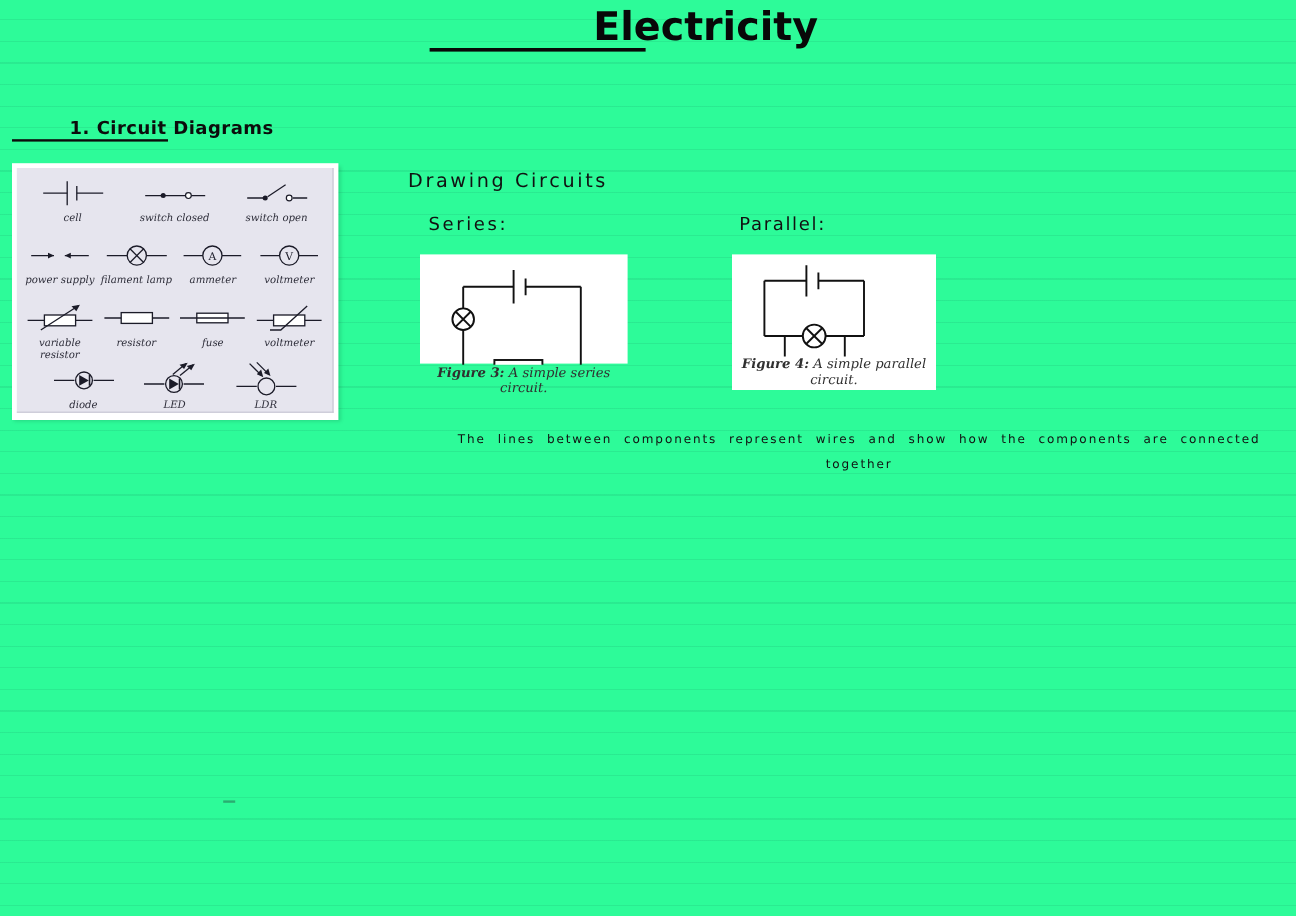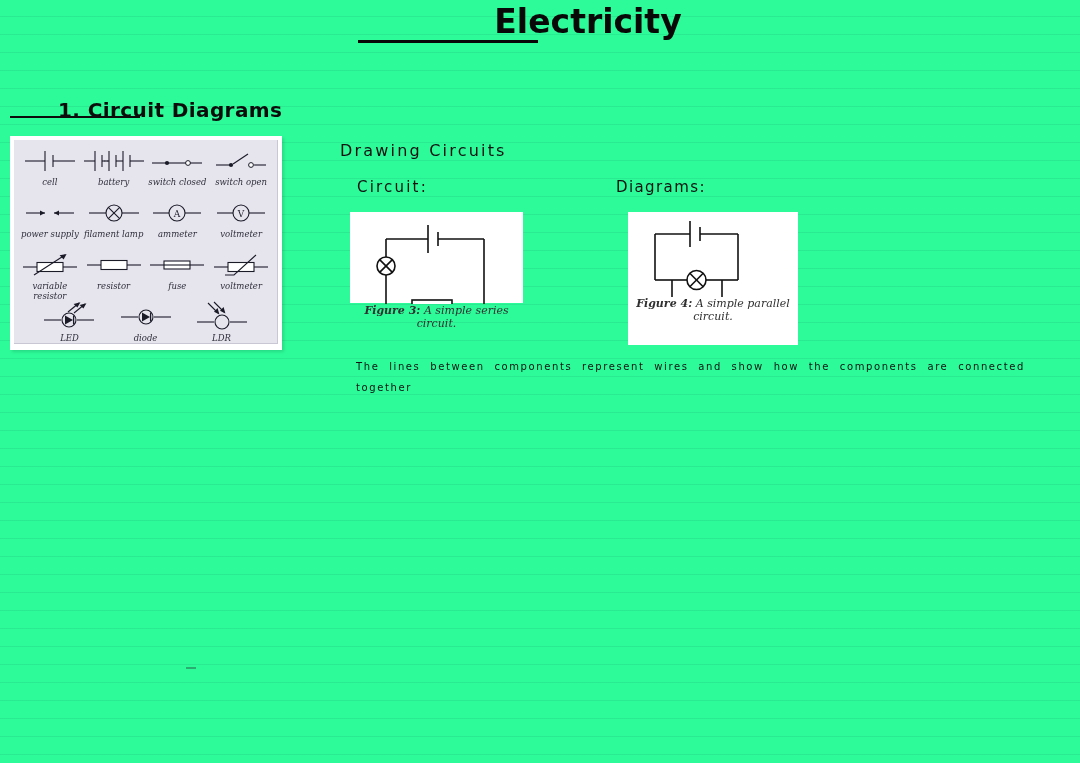--- a/index.html
+++ b/index.html
@@ -53,41 +53,42 @@
     left: 358px;
     top: 40px;
     width: 180px;
     height: 3px;
     background: #080808;
   }
   #section-heading {
     position: absolute;
     left: 10px;
     top: 98px;
-    font-size: 20px;
+    font-size: 15px;
     font-weight: bold;
     color: #0c0c0c;
     letter-spacing: 0.4px;
   }
   #section-heading-underline {
     position: absolute;
     left: 10px;
     top: 116px;
     width: 130px;
     height: 2px;
     background: #0c0c0c;
   }
 
   
   .note {
     position: absolute;
     font-family: "DejaVu Sans", sans-serif;
     color: #111;
     font-weight: 400;
     white-space: nowrap;
+    text-align: center;
   }
   #note-drawing-circuits {
     left: 340px; top: 141px;
     font-size: 16px;
     letter-spacing: 2.2px;
   }
   #note-series {
     left: 357px; top: 178px;
     font-size: 15px;
     letter-spacing: 2.2px;
@@ -166,21 +167,21 @@
     text-align: center;
     line-height: 10px;
   }
 
   
   .figure-box {
     position: absolute;
     background: #ffffff;
   }
   #figure-3 { left: 350px; top: 212px; width: 173px; height: 91px; }
-  #figure-4 { left: 628px; top: 212px; width: 170px; height: 133px; }
+  #figure-4 { left: 610px; top: 212px; width: 170px; height: 113px; }
   .figure-art {
     width: 100%;
     display: block;
   }
   .figure-caption {
     font-family: "DejaVu Serif", "Liberation Serif", serif;
     font-style: italic;
     font-size: 11px;
     color: #303030;
     text-align: center;
@@ -216,42 +217,20 @@
                 <line x1="22" y1="3" x2="22" y2="23"></line>
                 <line x1="30" y1="7" x2="30" y2="19"></line>
                 <line x1="30" y1="13" x2="52" y2="13"></line>
               </g>
             </svg>
           </div>
           <div class="sym-label">cell</div>
         </div>
         <div class="sym-cell">
           <div class="sym-art">
-            <svg width="62" height="26" viewBox="0 0 62 26">
-              <g stroke="#1b1b28" stroke-width="1.1" fill="none">
-                <line x1="1" y1="13" x2="12" y2="13"></line>
-                <line x1="12" y1="3" x2="12" y2="23"></line>
-                <line x1="19" y1="7" x2="19" y2="19"></line>
-                <line x1="19" y1="13" x2="26" y2="13"></line>
-                <line x1="26" y1="3" x2="26" y2="23"></line>
-                <line x1="33" y1="7" x2="33" y2="19"></line>
-                <line x1="33" y1="13" x2="40" y2="13"></line>
-                <line x1="40" y1="3" x2="40" y2="23"></line>
-                <line x1="47" y1="7" x2="47" y2="19"></line>
-                <line x1="47" y1="13" x2="61" y2="13"></line>
-              </g>
-              <g stroke="#1b1b28" stroke-width="0.6" fill="none" stroke-dasharray="1.4 1.4">
-                <line x1="21" y1="13" x2="25" y2="13"></line>
-              </g>
-            </svg>
-          </div>
-          <div class="sym-label">battery</div>
-        </div>
-        <div class="sym-cell">
-          <div class="sym-art">
             <svg width="54" height="26" viewBox="0 0 54 26">
               <g stroke="#1b1b28" stroke-width="1.1" fill="none">
                 <line x1="2" y1="15" x2="16" y2="15"></line>
                 <line x1="18" y1="15" x2="36" y2="15"></line>
                 <line x1="40" y1="15" x2="52" y2="15"></line>
               </g>
               <circle cx="17" cy="15" r="2.1" fill="#1b1b28"></circle>
               <circle cx="38" cy="15" r="2.4" fill="#ffffff" stroke="#1b1b28" stroke-width="1"></circle>
             </svg>
           </div>
@@ -380,74 +359,74 @@
               </g>
             </svg>
           </div>
           <div class="sym-label">voltmeter</div>
         </div>
       </div>
 
       <div class="sym-row r4">
         <div class="sym-cell">
           <div class="sym-art">
+            <svg width="58" height="26" viewBox="0 0 58 26">
+              <g stroke="#1b1b28" stroke-width="1.1" fill="none">
+                <line x1="4" y1="13" x2="21" y2="13"></line>
+                <line x1="37" y1="13" x2="54" y2="13"></line>
+                <circle cx="29" cy="13" r="7"></circle>
+              </g>
+              <polygon points="25,8.5 33,13 25,17.5" fill="#1b1b28"></polygon>
+              <line x1="33.6" y1="8.5" x2="33.6" y2="17.5" stroke="#1b1b28" stroke-width="1.3"></line>
+            </svg>
+          </div>
+          <div class="sym-label">diode</div>
+        </div>
+        <div class="sym-cell">
+          <div class="sym-art">
             <svg width="58" height="32" viewBox="0 0 58 32">
               <g stroke="#1b1b28" stroke-width="1.1" fill="none">
                 <line x1="3" y1="19" x2="20" y2="19"></line>
                 <line x1="36" y1="19" x2="53" y2="19"></line>
                 <circle cx="28" cy="19" r="7"></circle>
                 <line x1="27" y1="11" x2="38" y2="2"></line>
                 <line x1="33" y1="12" x2="44" y2="3"></line>
               </g>
               <polygon points="24,14.5 32,19 24,23.5" fill="#1b1b28"></polygon>
               <line x1="32.6" y1="14.5" x2="32.6" y2="23.5" stroke="#1b1b28" stroke-width="1.3"></line>
               <polygon points="39.4,1.2 32.6,3 36.4,6.6" fill="#1b1b28"></polygon>
               <polygon points="45.4,2.2 38.6,4 42.4,7.6" fill="#1b1b28"></polygon>
             </svg>
           </div>
           <div class="sym-label">LED</div>
         </div>
         <div class="sym-cell">
           <div class="sym-art">
-            <svg width="58" height="26" viewBox="0 0 58 26">
-              <g stroke="#1b1b28" stroke-width="1.1" fill="none">
-                <line x1="4" y1="13" x2="21" y2="13"></line>
-                <line x1="37" y1="13" x2="54" y2="13"></line>
-                <circle cx="29" cy="13" r="7"></circle>
-              </g>
-              <polygon points="25,8.5 33,13 25,17.5" fill="#1b1b28"></polygon>
-              <line x1="33.6" y1="8.5" x2="33.6" y2="17.5" stroke="#1b1b28" stroke-width="1.3"></line>
-            </svg>
-          </div>
-          <div class="sym-label">diode</div>
-        </div>
-        <div class="sym-cell">
-          <div class="sym-art">
             <svg width="58" height="32" viewBox="0 0 58 32">
               <g stroke="#1b1b28" stroke-width="1.1" fill="none">
                 <line x1="4" y1="21" x2="21" y2="21"></line>
                 <line x1="37" y1="21" x2="54" y2="21"></line>
                 <circle cx="29" cy="21" r="7"></circle>
                 <line x1="15" y1="2" x2="25" y2="12"></line>
                 <line x1="21" y1="1" x2="31" y2="11"></line>
               </g>
               <polygon points="26.4,13.4 24.6,7 21,10.8" fill="#1b1b28"></polygon>
               <polygon points="32.4,12.4 30.6,6 27,9.8" fill="#1b1b28"></polygon>
             </svg>
           </div>
           <div class="sym-label">LDR</div>
         </div>
       </div>
 
     </div>
   </div>
 
   <div id="note-drawing-circuits" class="note">Drawing  Circuits</div>
-  <div id="note-series" class="note">Circuit:</div>
-  <div id="note-parallel" class="note">Diagrams:</div>
+  <div id="note-series" class="note">Series:</div>
+  <div id="note-parallel" class="note">Parallel:</div>
   <div id="note-body" class="note">The lines between components represent wires and show how the components are connected together</div>
   <div id="stray-mark"></div>
 
   <div id="figure-3" class="figure-box">
     <svg class="figure-art" width="173" height="92" viewBox="0 0 173 92">
       <g stroke="#111111" stroke-width="1.6" fill="none">
 
         <line x1="36" y1="27" x2="36" y2="45"></line>
         <line x1="36" y1="63" x2="36" y2="94"></line>
         <line x1="36" y1="27" x2="78" y2="27"></line>

